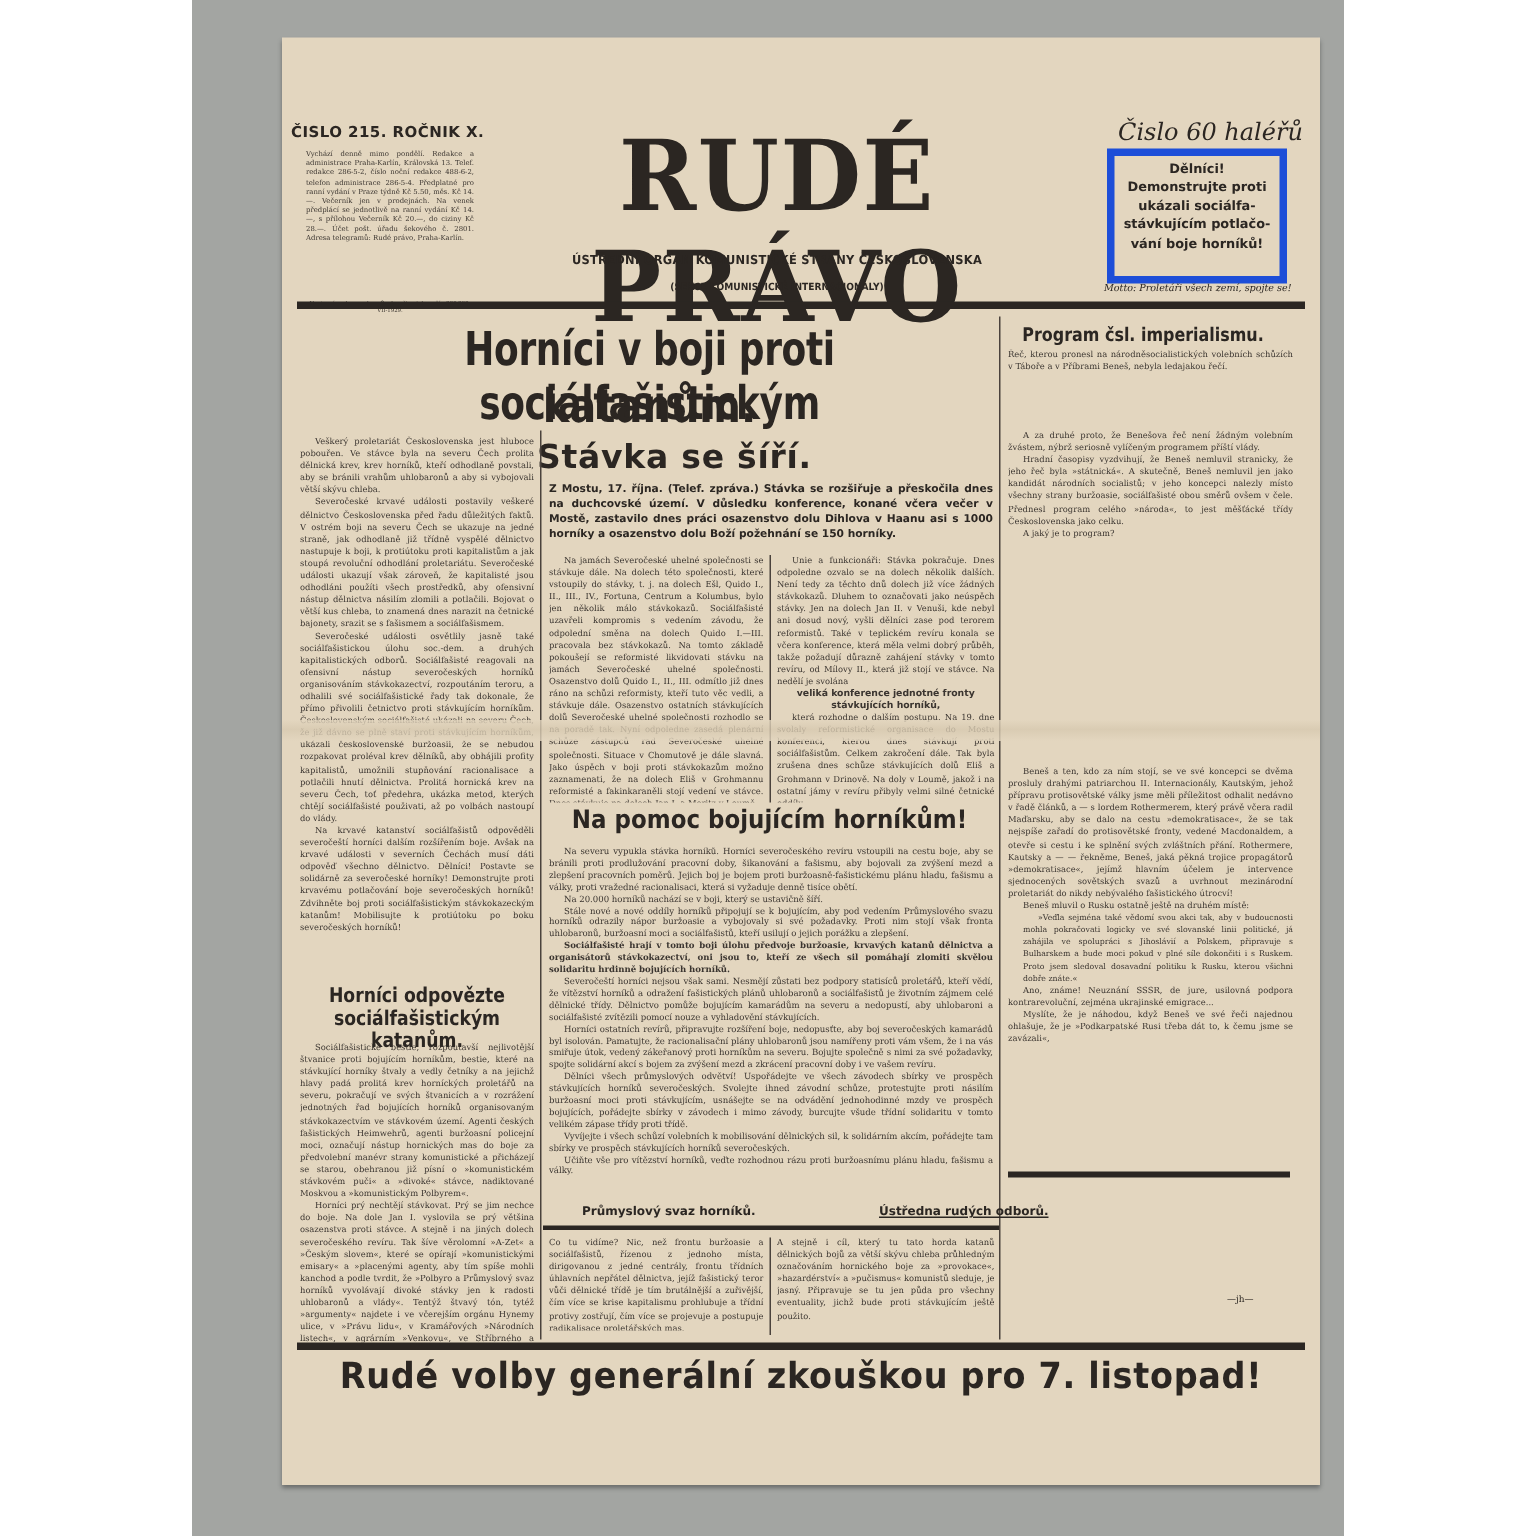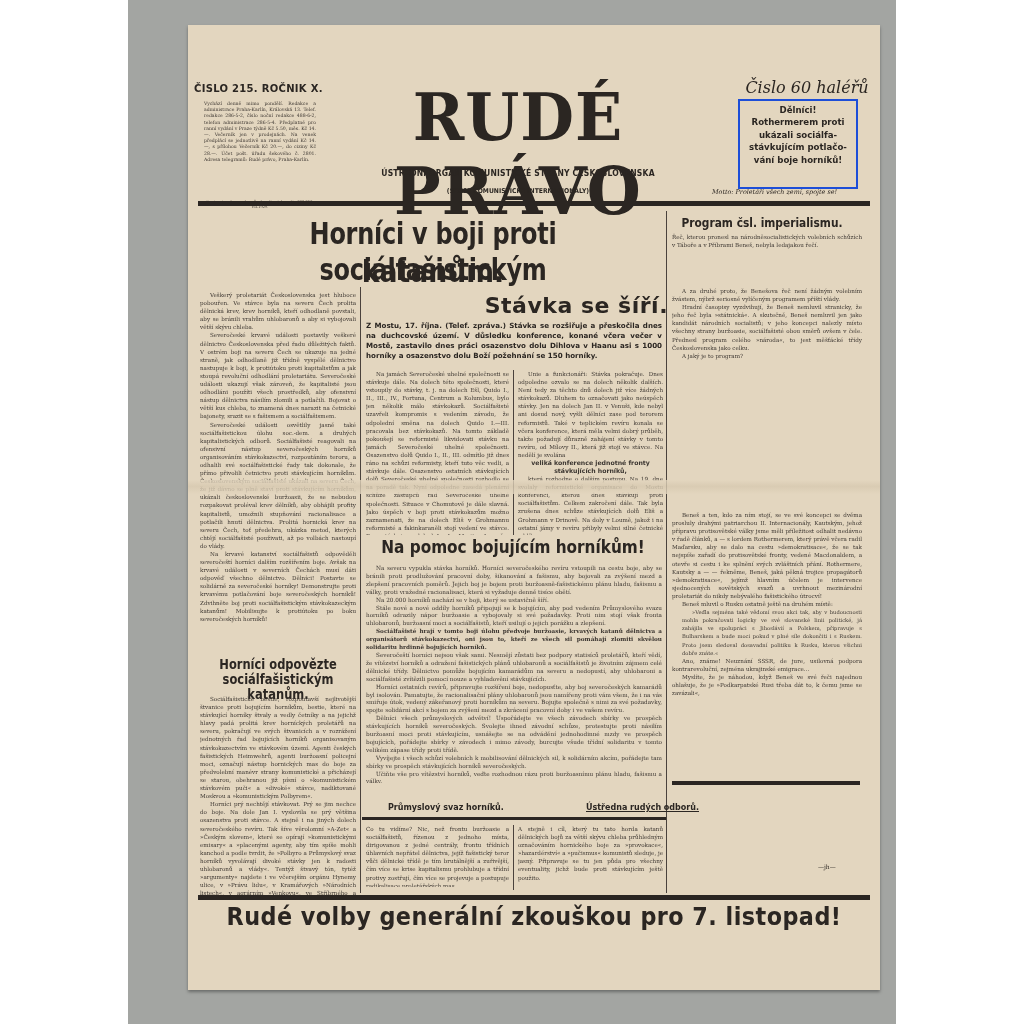--- a/index.html
+++ b/index.html
@@ -8,27 +8,27 @@
   .paper{position:absolute;left:188px;top:25px;width:692px;height:965px;background:#e3d6bf;box-shadow:0 2px 3px rgba(0,0,0,.35);color:#2b2622;}
   .abs{position:absolute;}
   .issue{left:6px;top:58px;font:bold 10px "DejaVu Sans",sans-serif;letter-spacing:.3px;}
   .imprint{left:16px;top:76px;width:112px;font:4.6px/6.2px "DejaVu Serif",serif;text-align:justify;color:#3b3530;}
   .imprint2{left:16px;top:175px;width:112px;font:3.6px/4.6px "DejaVu Serif",serif;text-align:center;color:#3b3530;}
   .confisc{left:220px;top:36px;width:260px;text-align:center;font:bold 8.2px/14px "DejaVu Sans",sans-serif;}
   .masthead{left:150px;top:60px;width:360px;text-align:center;font:bold 62px/70px "DejaVu Serif",serif;letter-spacing:1px;transform:scaleY(1.05);}
   .subtitle{left:150px;top:143px;width:360px;text-align:center;font:bold 8.3px "DejaVu Sans",sans-serif;letter-spacing:.2px;transform:scaleX(.92);}
   .subtitle2{left:150px;top:162px;width:360px;text-align:center;font:bold 6.6px "DejaVu Sans",sans-serif;transform:scaleX(.92);}
   .price{left:549px;top:53px;width:140px;text-align:center;font:italic 16px "DejaVu Serif",serif;}
-  .slogan-box{left:550px;top:74px;width:120px;height:90px;border:2px solid #1d4ed8;text-align:center;font:bold 8.6px/12.4px "DejaVu Sans",sans-serif;padding-top:3px;box-sizing:border-box;}
-  .motto{left:524px;top:163px;width:165px;text-align:left;font:italic 6.4px "DejaVu Serif",serif;}
+  .slogan-box{left:550px;top:74px;width:120px;height:90px;border:5px solid #1d4ed8;text-align:center;font:bold 8.6px/12.4px "DejaVu Sans",sans-serif;padding-top:3px;box-sizing:border-box;}
+  .motto{left:508px;top:163px;width:165px;text-align:right;font:italic 6.4px "DejaVu Serif",serif;}
   .rule{background:#2b2622;}
   .vrule{background:#4a423c;width:1px;}
   .h1{left:10px;top:190px;width:470px;text-align:center;font:bold 31px/36px "DejaVu Sans Condensed","DejaVu Sans",sans-serif;transform:scaleX(.86);transform-origin:center;letter-spacing:-.3px;}
   .h1b{left:10px;top:228px;width:470px;text-align:center;font:bold 31px/36px "DejaVu Sans",sans-serif;transform:scaleX(.86);}
-  .h2{left:170px;top:268px;width:310px;text-align:right;font:bold 22px "DejaVu Sans",sans-serif;letter-spacing:.5px;}
+  .h2{left:170px;top:268px;width:310px;text-align:left;font:bold 22px "DejaVu Sans",sans-serif;letter-spacing:.5px;}
   .lead{left:178px;top:296px;width:296px;font:bold 7.1px/10px "DejaVu Sans",sans-serif;text-align:justify;}
   .col{font:5.6px/8.1px "DejaVu Serif",serif;text-align:justify;color:#3b3530;overflow:hidden;}
   .col p{margin:0;text-indent:10px;}
   .h3{font:bold 13.5px/15px "DejaVu Sans",sans-serif;text-align:center;transform:scaleX(.85);}
   .h-pomoc{left:170px;top:512px;width:310px;text-align:center;font:bold 17px "DejaVu Sans",sans-serif;transform:scaleX(.9);}
   .h-prog{left:474px;top:190px;width:200px;text-align:center;font:bold 12.5px "DejaVu Sans",sans-serif;transform:scaleX(.85);}
   .sig{font:bold 8px "DejaVu Sans",sans-serif;margin-left:20px;}
   .bottom-head{left:0;top:878px;width:692px;text-align:center;font:bold 24px "DejaVu Sans",sans-serif;letter-spacing:.5px;transform:scaleX(.93);}
   .fold{left:0;top:455px;width:692px;height:14px;background:linear-gradient(#e3d6bf,#d7c9b0 45%,#e3d6bf);opacity:.8;}
   .initials{left:630px;top:838px;font:6px "DejaVu Serif",serif;}
@@ -45,21 +45,21 @@
   <div class="abs imprint2">Novinová sazba povolena Ř ed. pošt. a telegr. čís. 238.293-VII-1929.</div>
 
 
   <div class="abs masthead">RUDÉ PRÁVO</div>
   <div class="abs subtitle">ÚSTŘEDNÍ ORGÁN KOMUNISTICKÉ STRANY ČESKOSLOVENSKA</div>
   <div class="abs subtitle2">(SEKCE KOMUNISTICKÉ INTERNACIONÁLY)</div>
 
   <div class="abs price">Čislo 60 haléřů</div>
   <div class="abs slogan-box">
     <div>Dělníci!</div>
-    <div>Rothermerem proti</div>
+    <div>Demonstrujte proti</div>
     <div>ukázali sociálfa-</div>
     <div>stávkujícím potlačo-</div>
     <div>vání boje horníků!</div>
   </div>
   <div class="abs motto">Motto: Proletáři všech zemí, spojte se!</div>
 
   <div class="abs rule" style="left:10px;top:176px;width:672px;height:5px;"></div>
 
   <div class="abs h1">Horníci v boji proti sociálfašistickým</div>
   <div class="abs h1b">katanům.</div>

